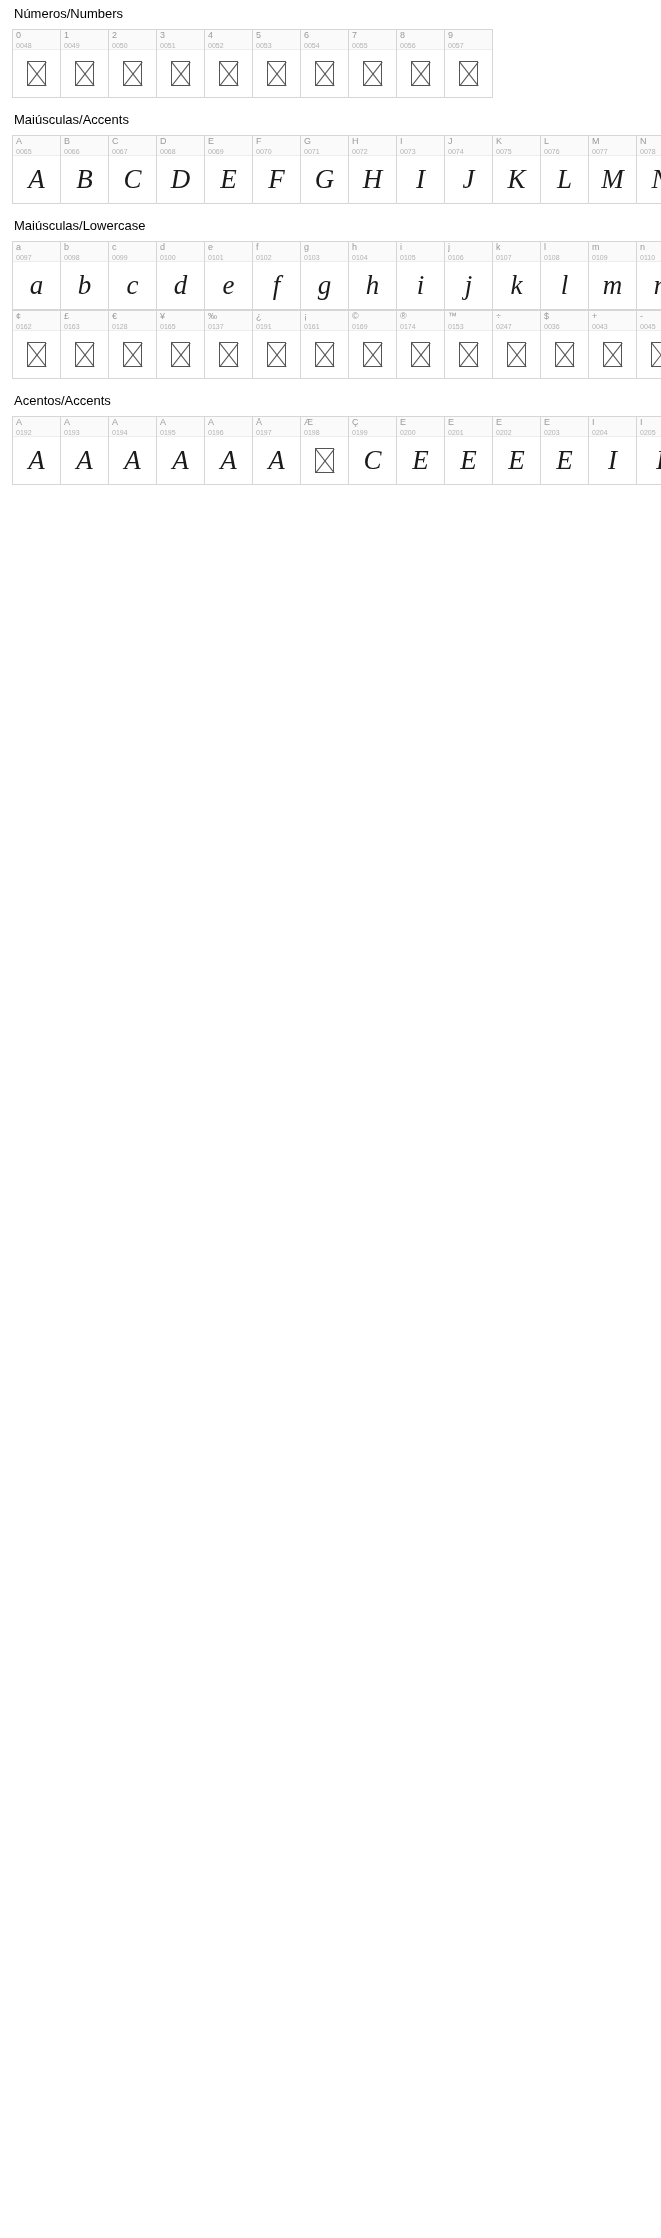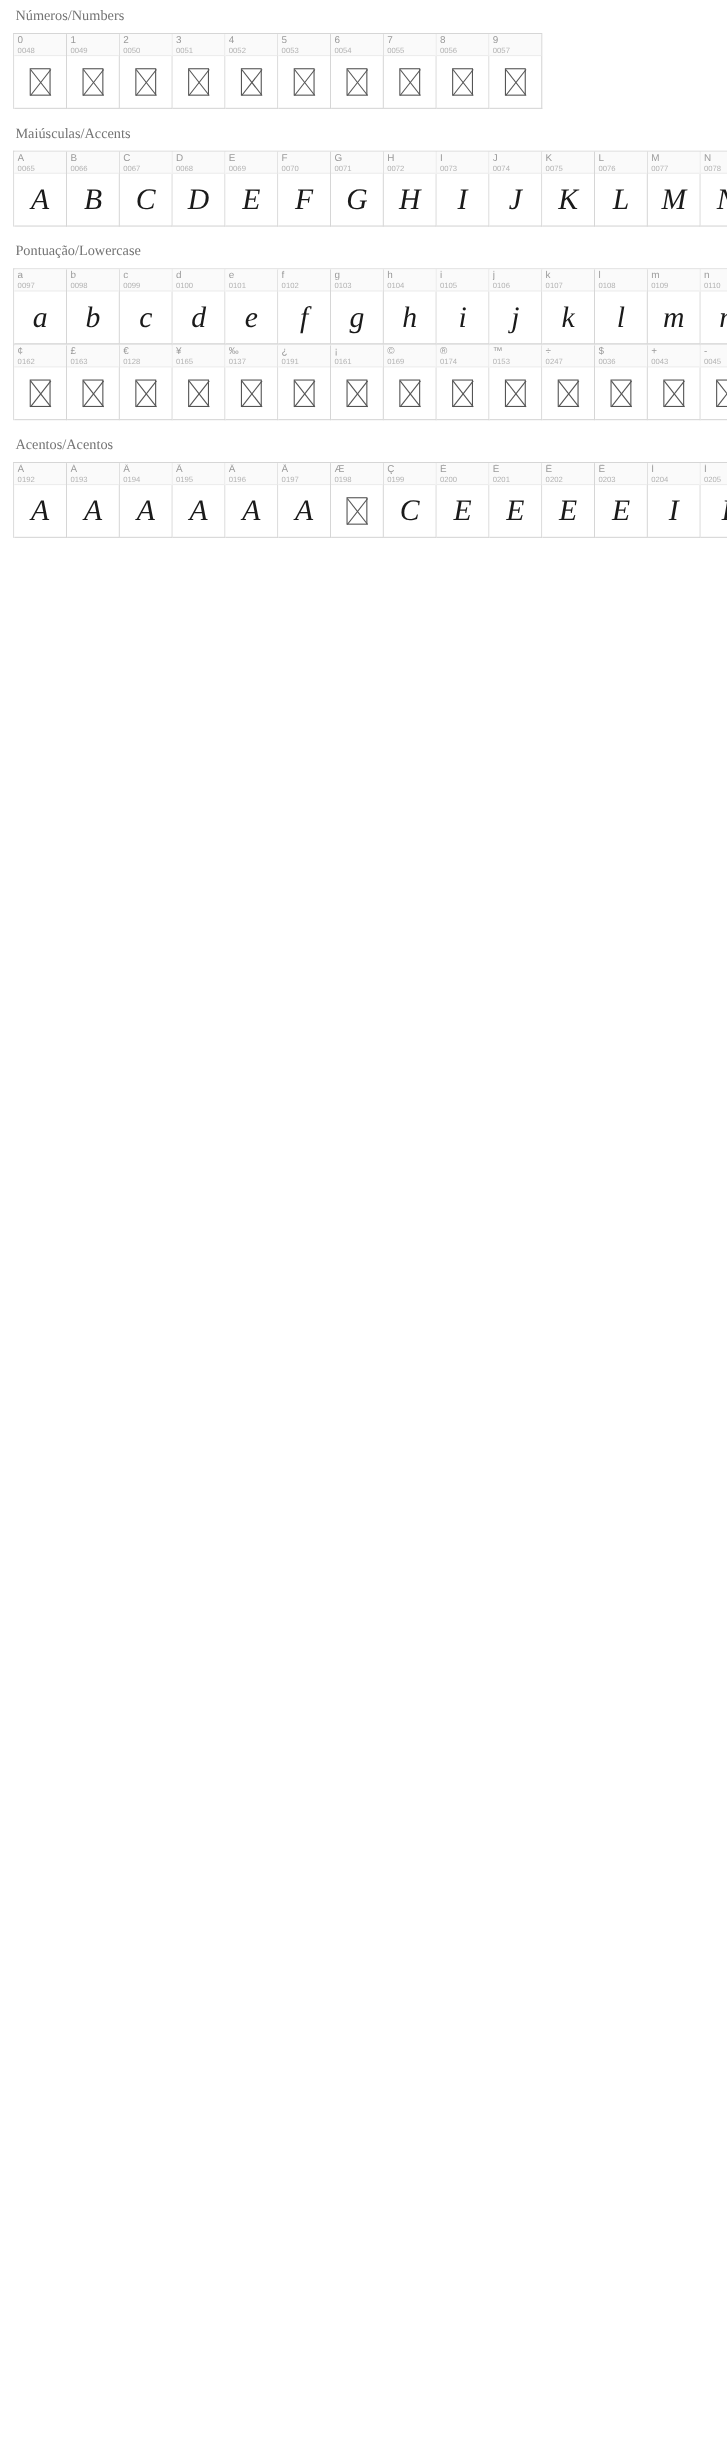--- a/index.html
+++ b/index.html
@@ -12,23 +12,23 @@
     font-family: "Liberation Sans", sans-serif;
     color: #333333;
   }
   .page {
     width: 661px;
     box-sizing: border-box;
     padding: 0 12px 20px 12px;
   }
   .section-title {
     font-size: 13px;
-    color: #737373;
+    color: #000000;
     margin: 14px 0 8px 2px;
-    font-family: Liberation Serif, serif;
+    font-family: Liberation Sans, sans-serif;
   }
   .first-title {
     margin-top: 6px;
   }
   .glyph-grid {
     display: flex;
     flex-wrap: wrap;
     border-left: 1px solid #d6d6d6;
     border-top: 1px solid #d6d6d6;
     width: max-content;
@@ -323,21 +323,21 @@
       <div class="cell">
         <div class="hdr">
           <span class="ch">N</span>
           <span class="code">0078</span>
         </div>
         <div class="art hand">
           <span>N</span>
         </div>
       </div>
     </div>
-    <div class="section-title">Pontuação/Lowercase</div>
+    <div class="section-title">Maiúsculas/Lowercase</div>
     <div class="glyph-grid">
       <div class="cell">
         <div class="hdr">
           <span class="ch">a</span>
           <span class="code">0097</span>
         </div>
         <div class="art hand">
           <span>a</span>
         </div>
       </div>
@@ -580,21 +580,21 @@
       <div class="cell">
         <div class="hdr">
           <span class="ch">-</span>
           <span class="code">0045</span>
         </div>
         <div class="art">
           <div class="notdef"></div>
         </div>
       </div>
     </div>
-    <div class="section-title">Acentos/Acentos</div>
+    <div class="section-title">Acentos/Accents</div>
     <div class="glyph-grid">
       <div class="cell">
         <div class="hdr">
           <span class="ch">À</span>
           <span class="code">0192</span>
         </div>
         <div class="art hand">
           <span>A</span>
         </div>
       </div>

